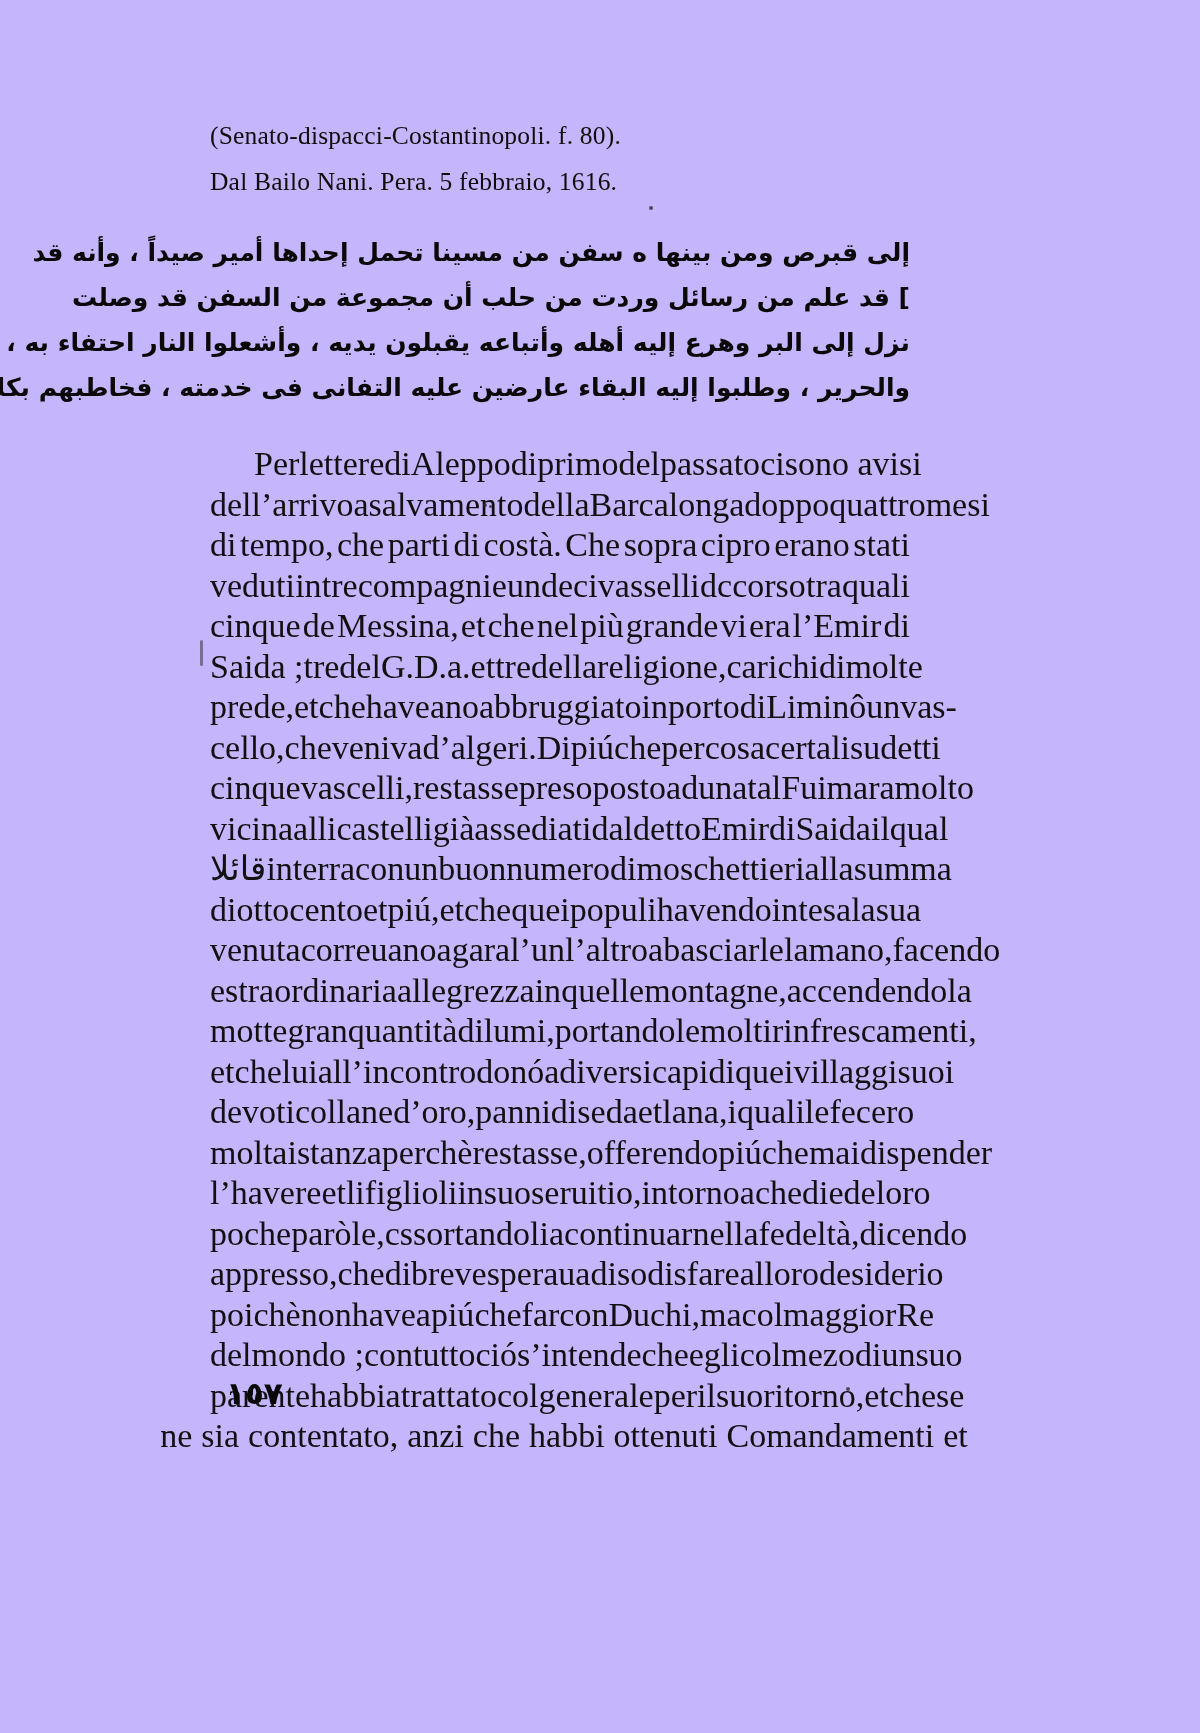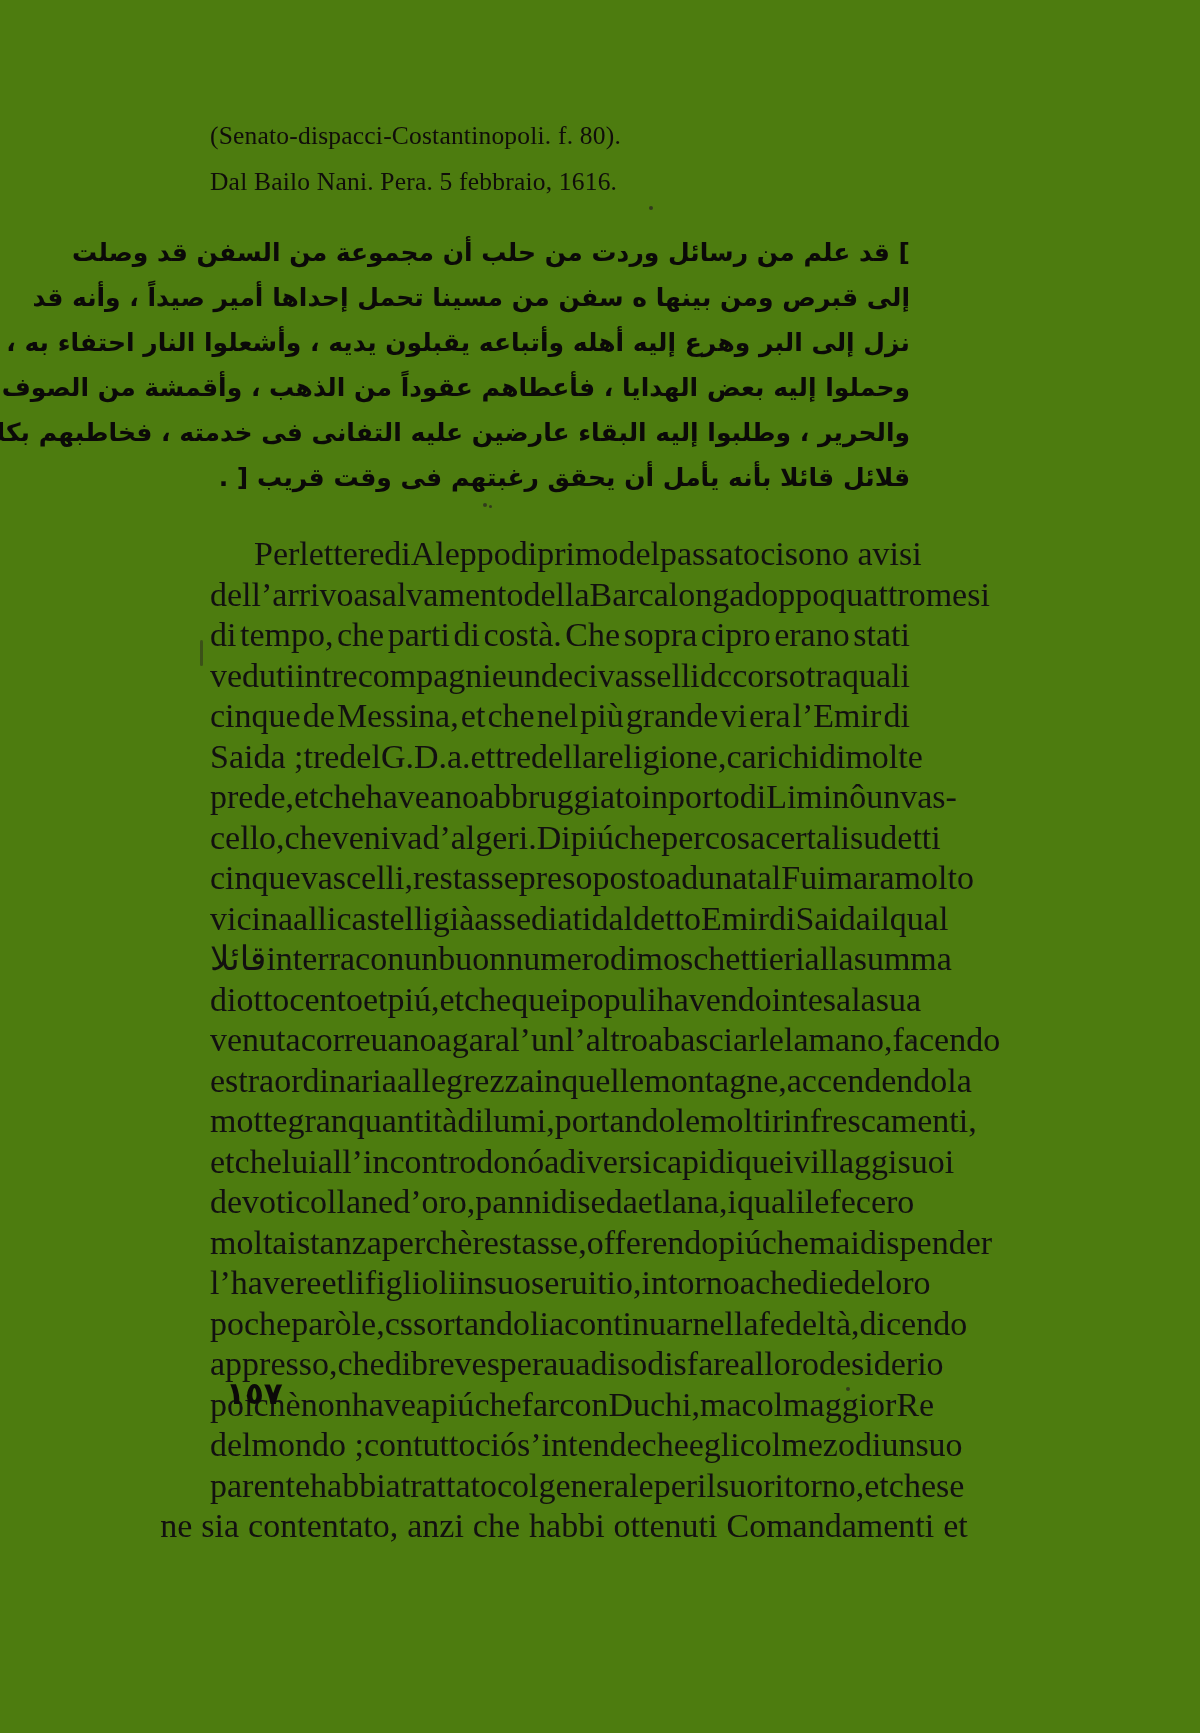--- a/index.html
+++ b/index.html
@@ -13,21 +13,21 @@
     position: relative;
     overflow: hidden;
     font-family: "Liberation Serif", "DejaVu Serif", serif;
     color: #100d0a;
   }
 
   
   .page {
     position: absolute;
     inset: 0;
-    background: #4d7c0f;
+    background: #c4b5fd;
   }
 
   .page-inner {
     position: absolute;
     left: 210px;
     top: 118px;
     width: 700px;
   }
 
   
@@ -113,26 +113,24 @@
 <body>
 
 <div class="page">
 
   <div class="page-inner">
 
     <div class="archive-head">(Senato-dispacci-Costantinopoli. f. 80).</div>
     <div class="archive-head second">Dal Bailo Nani. Pera. 5 febbraio, 1616.</div>
 
     <div class="arabic-block">
+      <div class="arabic-line">إلى قبرص ومن بينها ه سفن من مسينا تحمل إحداها أمير صيداً ، وأنه قد</div>
       <div class="arabic-line">] قد علم من رسائل وردت من حلب أن مجموعة من السفن قد وصلت</div>
-      <div class="arabic-line">إلى قبرص ومن بينها ه سفن من مسينا تحمل إحداها أمير صيداً ، وأنه قد</div>
       <div class="arabic-line">نزل إلى البر وهرع إليه أهله وأتباعه يقبلون يديه ، وأشعلوا النار احتفاء به ،</div>
-      <div class="arabic-line">وحملوا إليه بعض الهدايا ، فأعطاهم عقوداً من الذهب ، وأقمشة من الصوف</div>
       <div class="arabic-line">والحرير ، وطلبوا إليه البقاء عارضين عليه التفانى فى خدمته ، فخاطبهم بكلمات</div>
-      <div class="arabic-line last">قلائل قائلا بأنه يأمل أن يحقق رغبتهم فى وقت قريب [ .</div>
     </div>
 
     <div class="body-text" id="body-text">
         <div class="body-line just">
           <span class="indent"></span>
           <span>Per</span>
           <span>lettere</span>
           <span>di</span>
           <span>Aleppo</span>
           <span>di</span>

